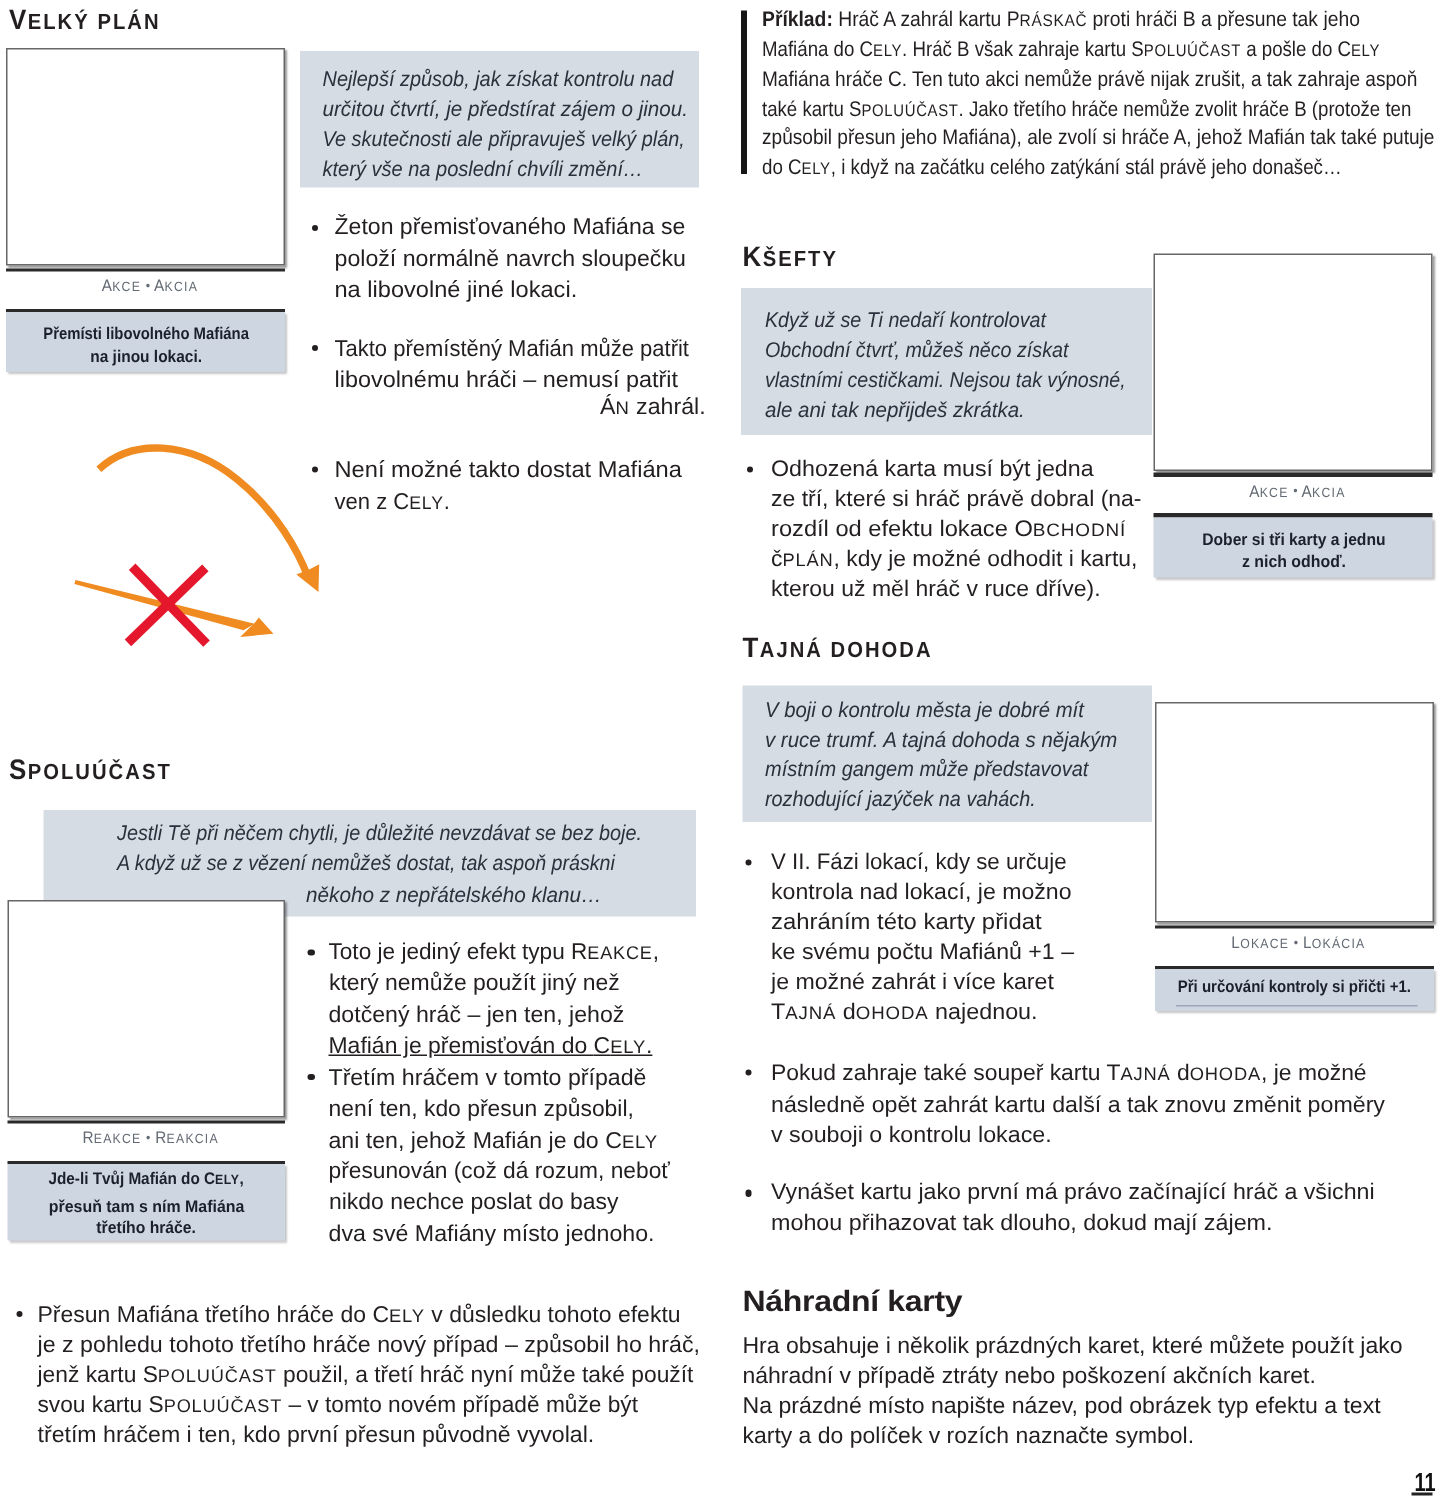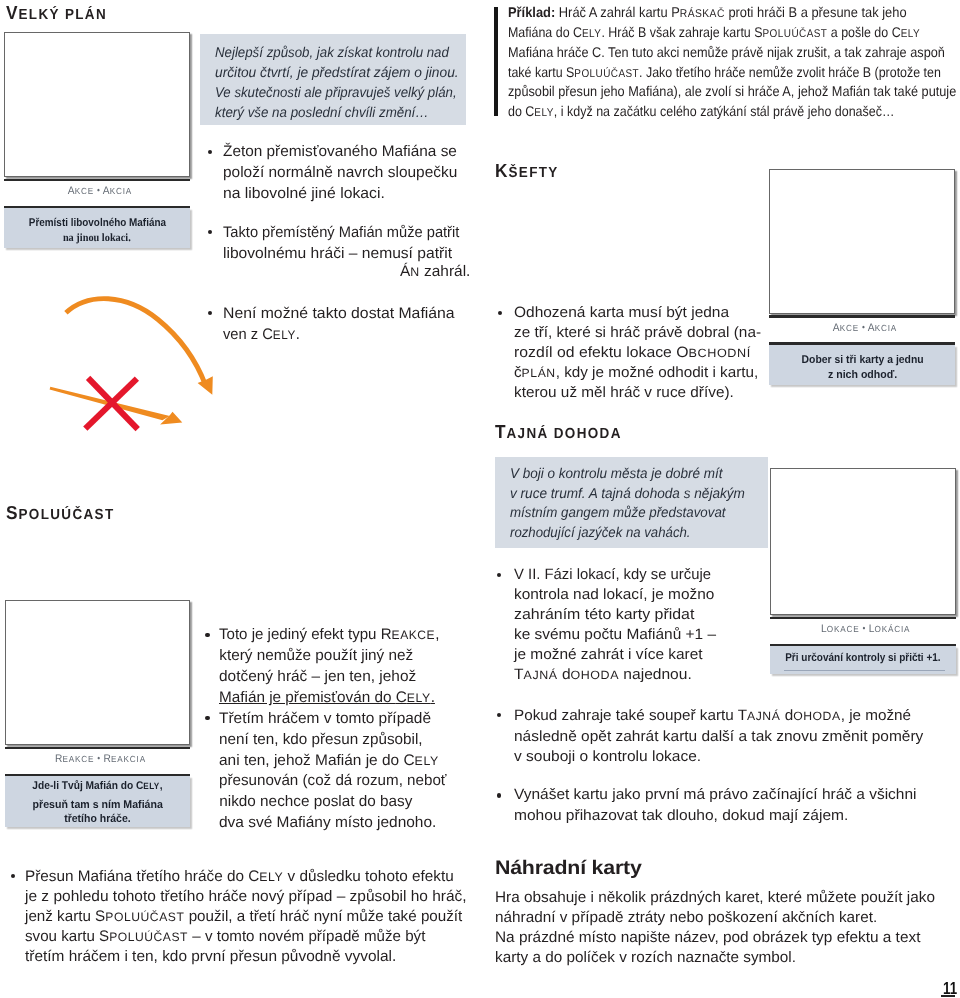--- a/index.html
+++ b/index.html
@@ -67,21 +67,21 @@
     <span>V</span><span class="s">ELKÝ PLÁN</span>
   </div>
 
   <div class="abs card" style="left:4.4px;top:32px;">
     <div class="card-img" style="height:144.8px;"></div>
     <div class="rule" style="top:146.6px;"></div>
     <div class="card-type" style="top:154.3px;"><span class="inner"><span>A</span><span class="s">KCE</span> <span class="sep">•</span> <span>A</span><span class="s">KCIA</span></span></div>
     <div class="rule" style="top:173.6px;"></div>
     <div class="card-eff" style="top:175.8px;height:40.6px;">
       <div class="ln" style="top:10.6px;--sx:0.8861;"><span>Přemísti libovolného Mafiána</span></div>
-      <div class="ln" style="top:25.4px;font-family:Liberation Serif, serif;--sx:0.9218;"><span>na jinou lokaci.</span></div>
+      <div class="ln" style="top:25.4px;--sx:0.9218;"><span>na jinou lokaci.</span></div>
     </div>
   </div>
 
   <div class="abs flavor" style="left:199.5px;top:33.5px;width:266px;height:91px;text-align:right;">
     <div class="ln" style="left:15.5px;top:12.4px;--sx:0.9354;">Nejlepší způsob, jak získat kontrolu nad</div>
     <div class="ln" style="left:15.5px;top:32.4px;--sx:0.9685;">určitou čtvrtí, je předstírat zájem o jinou.</div>
     <div class="ln" style="left:15.5px;top:52.4px;--sx:0.933;">Ve skutečnosti ale připravuješ velký plán,</div>
     <div class="ln" style="left:15.5px;top:72.4px;--sx:0.9408;">který vše na poslední chvíli změní…</div>
   </div>
 
@@ -134,20 +134,26 @@
   <div class="abs heading" style="left:495.1px;top:162.3px;"><span>K</span><span class="s">ŠEFTY</span></div>
   <div class="abs card" style="left:769.4px;top:168.8px;">
     <div class="card-img" style="height:144.8px;"></div>
     <div class="rule" style="top:146.6px;"></div>
     <div class="card-type" style="top:154.3px;"><span class="inner"><span>A</span><span class="s">KCE</span> <span class="sep">•</span> <span>A</span><span class="s">KCIA</span></span></div>
     <div class="rule" style="top:173.6px;"></div>
     <div class="card-eff" style="top:175.8px;height:40.6px;">
       <div class="ln" style="top:10.6px;--sx:0.931;"><span>Dober si tři karty a jednu</span></div>
       <div class="ln" style="top:25.4px;--sx:0.9456;"><span>z nich odhoď.</span></div>
     </div>
+  </div>
+  <div class="abs flavor" style="left:494.3px;top:191.7px;width:273.5px;height:98.2px;">
+    <div class="ln" style="left:16.1px;top:15.4px;--sx:0.9246;">Když už se Ti nedaří kontrolovat</div>
+    <div class="ln" style="left:16.1px;top:35.4px;--sx:0.9249;">Obchodní čtvrť, můžeš něco získat</div>
+    <div class="ln" style="left:16.1px;top:55.4px;--sx:0.9183;">vlastními cestičkami. Nejsou tak výnosné,</div>
+    <div class="ln" style="left:16.1px;top:75.4px;--sx:0.9633;">ale ani tak nepřijdeš zkrátka.</div>
   </div>
   <div class="abs" style="left:0;top:0;">
     <span class="dot" style="left:497.6px;top:310.9px;"></span>
     <div class="b2" style="left:513.9px;top:305.4px;--sx:1.0317;">Odhozená karta musí být jedna</div>
     <div class="b2" style="left:513.9px;top:325.2px;--sx:1.0217;">ze tří, které si hráč právě dobral (na-</div>
     <div class="b2" style="left:513.9px;top:345.0px;--sx:1.0518;">rozdíl od efektu lokace <span>O</span><span class="s">BCHODNÍ</span></div>
     <div class="b2" style="left:513.9px;top:364.8px;--sx:1.0164;"><span>č</span><span class="s">PLÁN</span>, kdy je možné odhodit i kartu,</div>
     <div class="b2" style="left:513.9px;top:384.6px;--sx:1.0218;">kterou už měl hráč v ruce dříve).</div>
   </div>
 
@@ -187,20 +193,25 @@
 
   <div class="abs h2" style="left:494.9px;top:858.6px;">Náhradní karty</div>
   <div class="abs" style="left:0;top:0;">
     <div class="b3" style="left:495.4px;top:890.4px;--sx:1.0101;">Hra obsahuje i několik prázdných karet, které můžete použít jako</div>
     <div class="b3" style="left:495.4px;top:910.4px;--sx:1.0083;">náhradní v případě ztráty nebo poškození akčních karet.</div>
     <div class="b3" style="left:495.4px;top:930.4px;--sx:1.0125;">Na prázdné místo napište název, pod obrázek typ efektu a text</div>
     <div class="b3" style="left:495.4px;top:950.4px;--sx:1.0073;">karty a do políček v rozích naznačte symbol.</div>
   </div>
 
   <div class="abs heading" style="left:5.8px;top:504.0px;"><span>S</span><span class="s">POLUÚČAST</span></div>
+  <div class="abs flavor" style="left:28.6px;top:539.8px;width:435.8px;height:71.0px;">
+    <div class="ln" style="left:49.2px;top:9.0px;--sx:0.9304;">Jestli Tě při něčem chytli, je důležité nevzdávat se bez boje.</div>
+    <div class="ln" style="left:49.2px;top:29.4px;--sx:0.9222;">A když už se z vězení nemůžeš dostat, tak aspoň práskni</div>
+    <div class="ln" style="left:175.9px;top:49.8px;--sx:0.9727;">někoho z nepřátelského klanu…</div>
+  </div>
   <div class="abs card" style="left:4.6px;top:599.8px;">
     <div class="card-img" style="height:145.0px;"></div>
     <div class="rule" style="top:146.8px;"></div>
     <div class="card-type" style="top:154.5px;"><span class="inner"><span>R</span><span class="s">EAKCE</span> <span class="sep">•</span> <span>R</span><span class="s">EAKCIA</span></span></div>
     <div class="rule" style="top:173.8px;"></div>
     <div class="card-eff" style="top:176.0px;height:51.3px;">
       <div class="ln" style="top:5px;text-decoration:underline;--sx:0.9112;"><span>Jde-li Tvůj Mafián do <span>C</span><span class="s">ELY</span>,</span></div>
       <div class="ln" style="top:24.1px;--sx:0.9488;"><span>přesuň tam s ním Mafiána</span></div>
       <div class="ln" style="top:38.0px;--sx:0.9374;"><span>třetího hráče.</span></div>
     </div>

